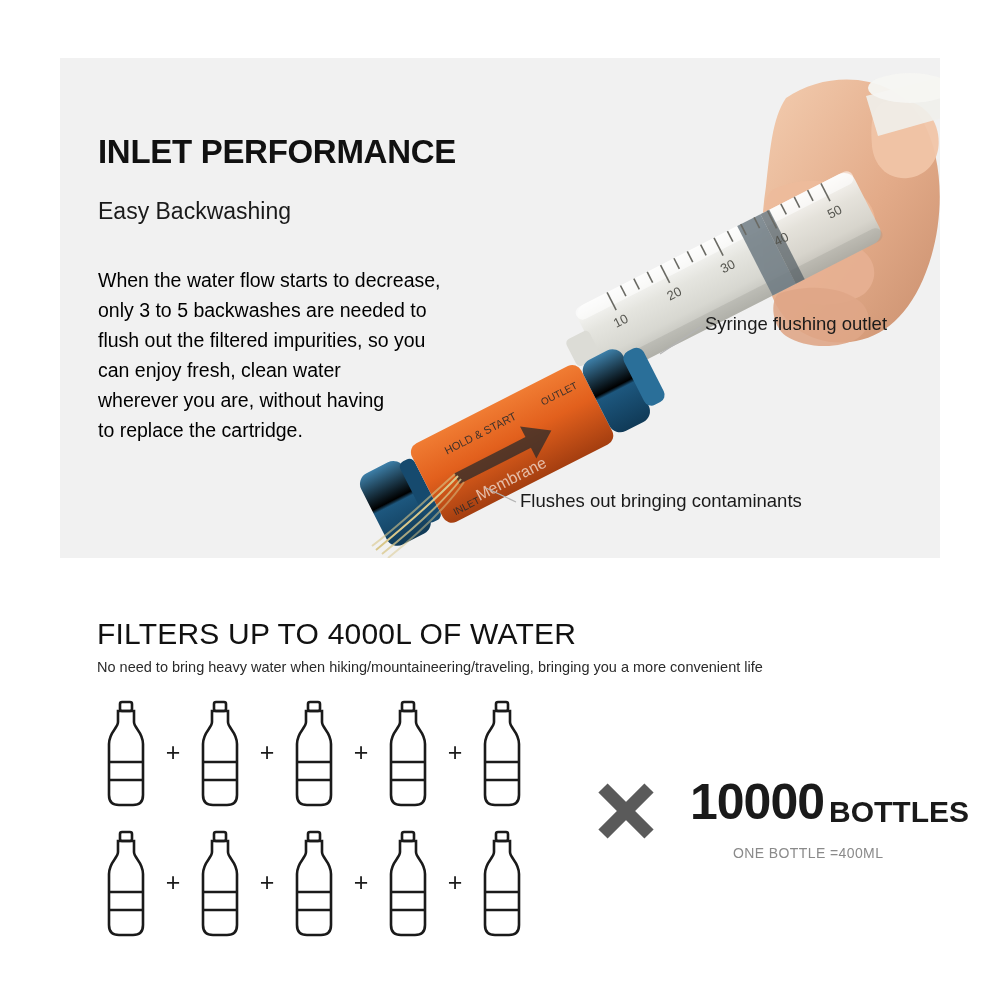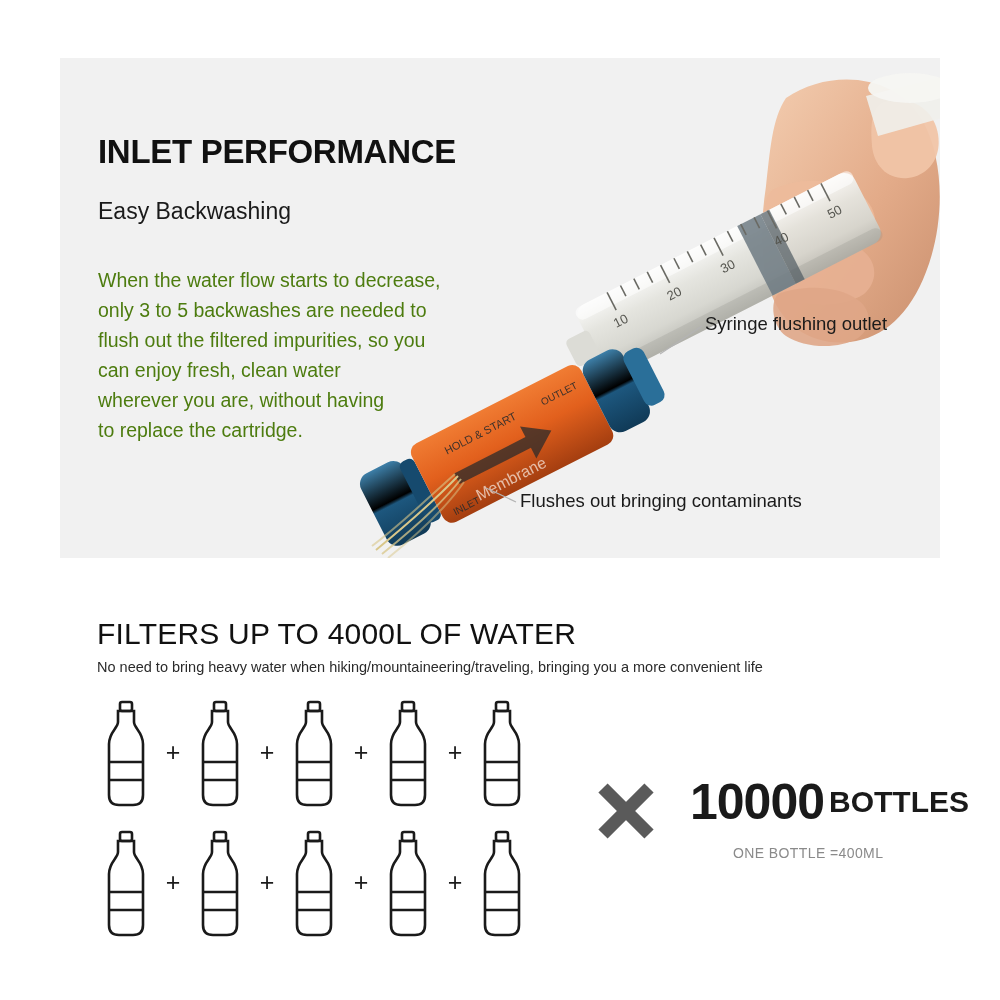--- a/index.html
+++ b/index.html
@@ -39,21 +39,21 @@
     font-weight: 400;
     color: #1a1a1a;
     margin-top: 18px;
   }
   .panel-body {
     position: absolute;
     left: 38px; top: 207px;
     width: 395px;
     font-size: 19.5px;
     line-height: 30px;
-    color: #4d7c0f;
+    color: #000000;
   }
   .panel-body div { white-space: nowrap; }
 
   .callout {
     position: absolute;
     font-size: 18.5px;
     color: #1a1a1a;
     white-space: nowrap;
   }
   .callout-syringe { left: 645px; top: 255px; }
@@ -107,21 +107,21 @@
 
   .multiplier {
     position: absolute;
     left: 595px; top: 185px;
     width: 62px; height: 62px;
   }
   .count-wrap {
     position: absolute;
     left: 690px; top: 182px;
     display: flex;
-    align-items: center;
+    align-items: flex-end;
   }
   .count-num {
     font-size: 50px;
     font-weight: bold;
     color: #1a1a1a;
     letter-spacing: -1px;
     line-height: 1;
   }
   .count-label {
     font-size: 30px;

